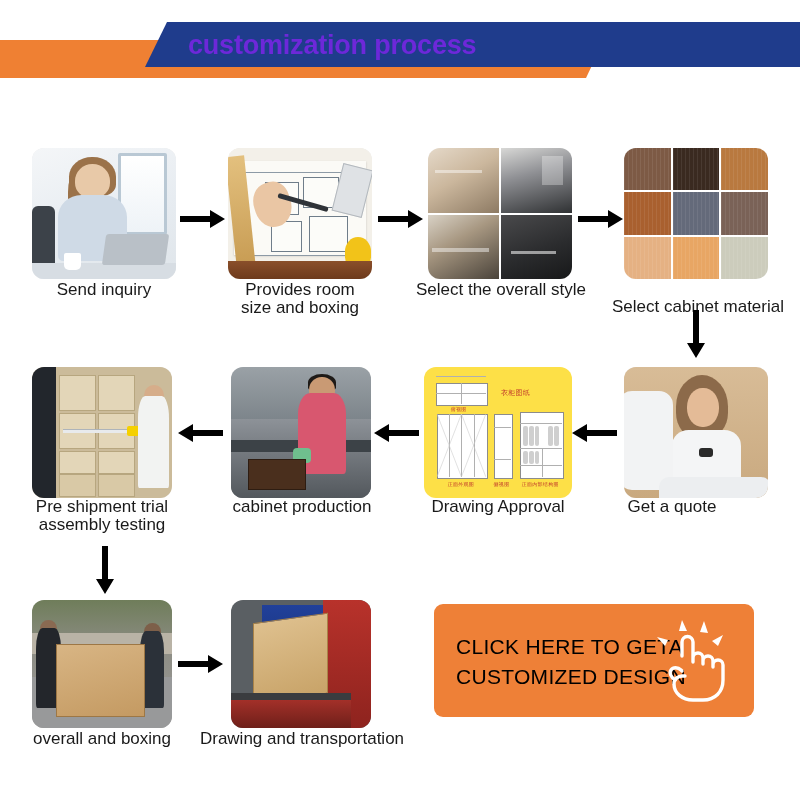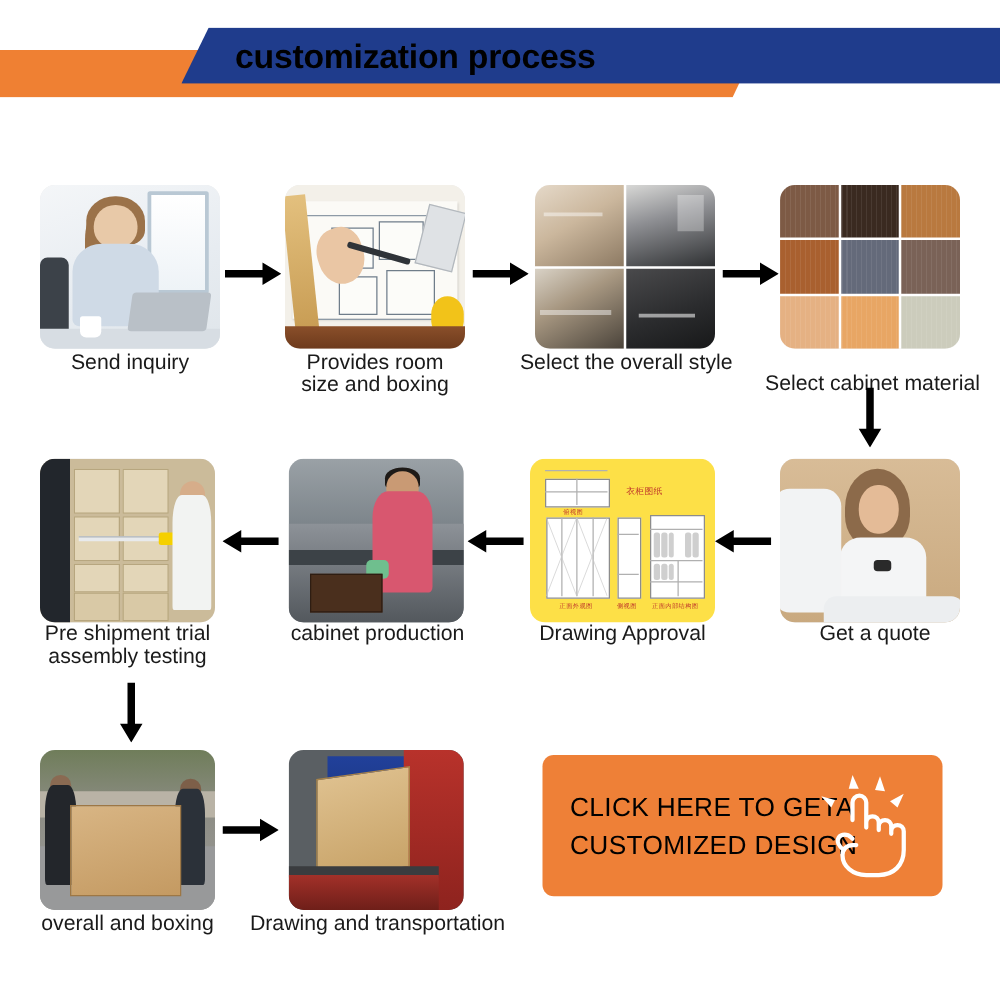--- a/index.html
+++ b/index.html
@@ -31,21 +31,21 @@
     left: 145px; top: 22px;
     width: 655px; height: 45px;
     background: #1f3c8c;
     clip-path: polygon(22px 0, 655px 0, 655px 45px, 0 45px);
   }
   .banner-title {
     position: absolute;
     left: 188px; top: 28px;
     font-size: 27px;
     font-weight: bold;
-    color: #000000;
+    color: #6d28d9;
     letter-spacing: -0.2px;
     white-space: nowrap;
     line-height: 34px;
   }
 
   
   .tile {
     position: absolute;
     border-radius: 12px;
     overflow: hidden;
@@ -339,21 +339,21 @@
 <div class="tile" style="left:624px; top:367px; width:144px; height:131px;">
   <div class="ph sc-quote">
     <div class="qhair"></div>
       <div class="qface"></div>
     <div class="qbody"></div>
       <div class="watch"></div>
     <div class="monitor"></div>
       <div class="kb"></div>
   </div>
 </div>
-<div class="caption" style="left:620px; top:498px; width:160px;">Get a quote</div>
+<div class="caption" style="left:592px; top:498px; width:160px;">Get a quote</div>
 
 <div class="arrow" style="left:572px; top:423px;">
   <svg width="45" height="20" viewBox="0 0 45 20">
       <path d="M45 7 L15 7 L15 1 L0 10 L15 19 L15 13 L45 13 Z" fill="#000"></path>
     </svg>
 </div>
 
 <div class="tile" style="left:424px; top:367px; width:148px; height:131px; background:#ffffff;">
   <div class="ph sc-cad">
 

